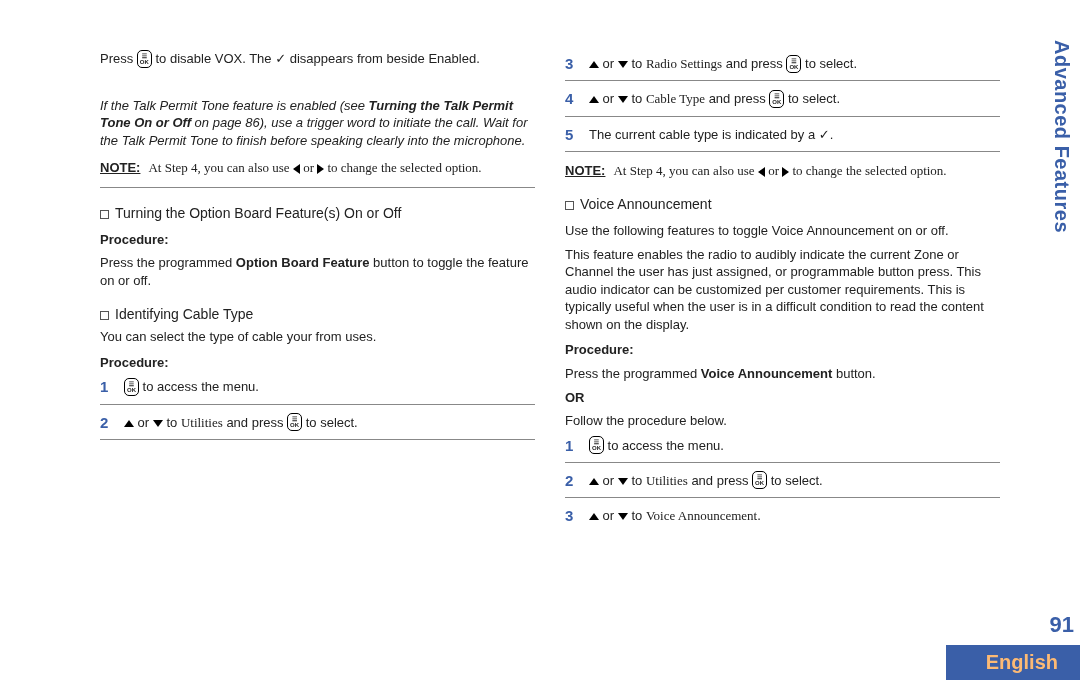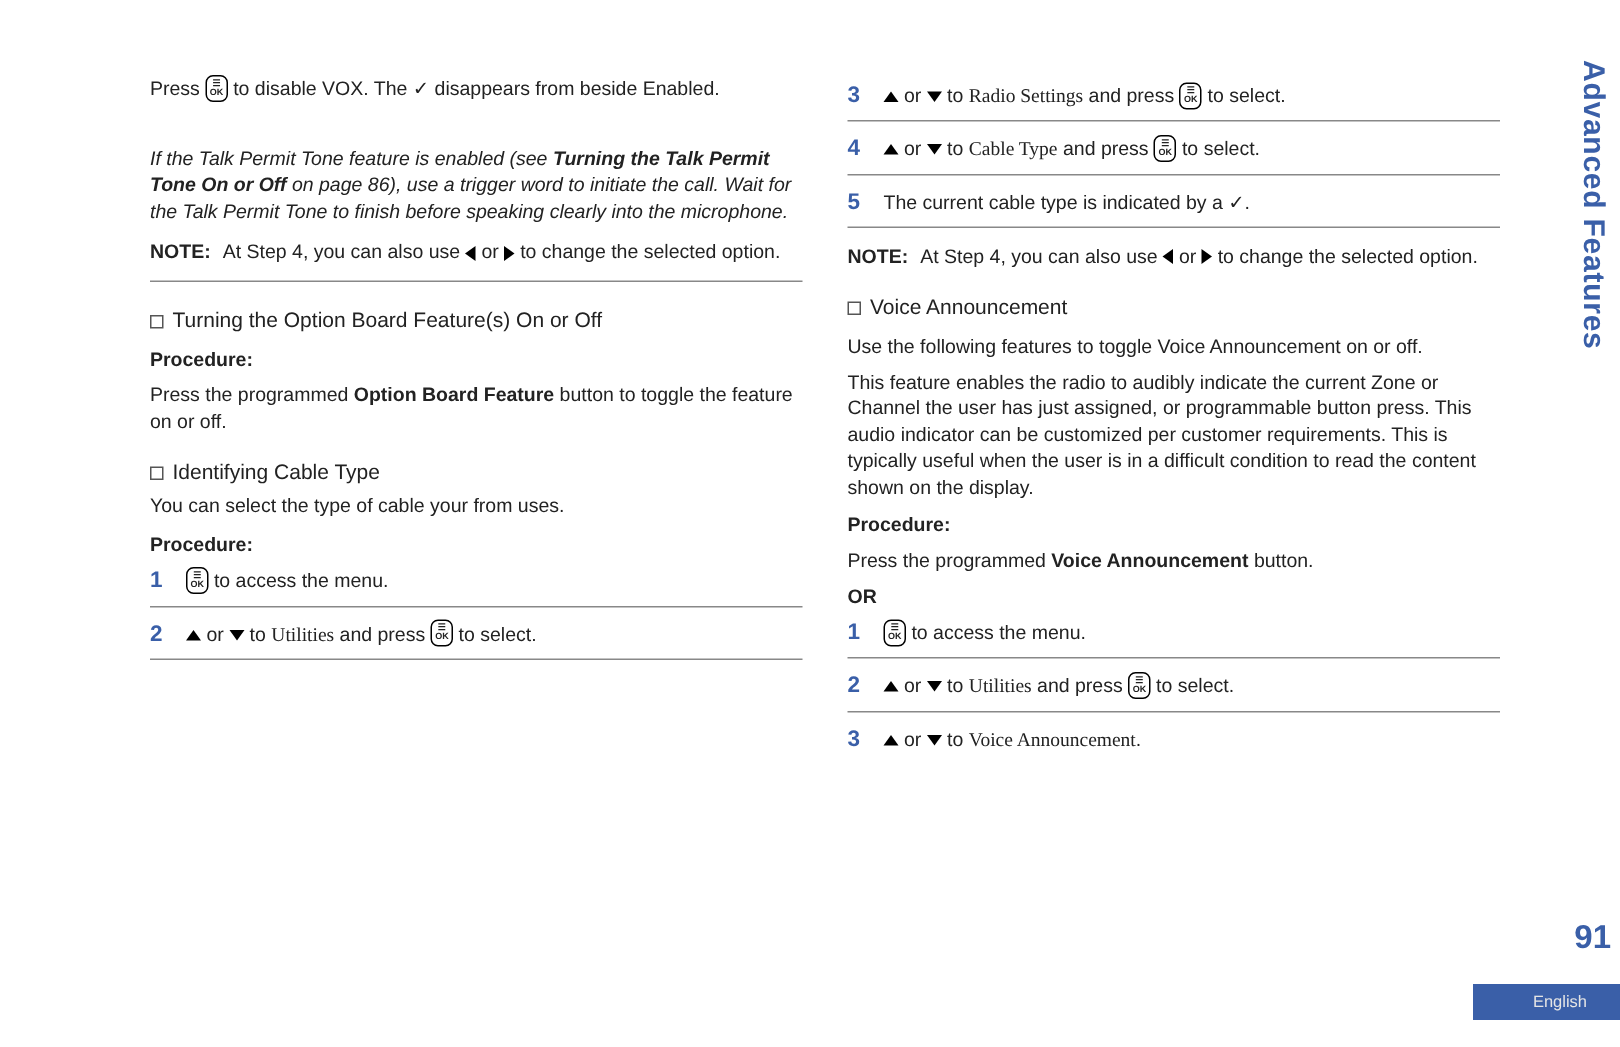--- a/index.html
+++ b/index.html
@@ -3,32 +3,32 @@
 <meta charset="utf-8">
 <style>
   * { margin:0; padding:0; box-sizing:border-box; }
   body { font-family: Arial, Helvetica, sans-serif; font-size:13px; color:#222; width:1080px; height:698px; position:relative; background:#fff; }
   .page { display:flex; padding:50px 64px 20px 100px; gap:30px; height:650px; }
   .col { width:435px; line-height:1.35; }
   .col p { margin-bottom:6px; }
   .sideTab { position:absolute; right:0; top:30px; width:36px; }
   .sideTitle { writing-mode:vertical-rl; font-size:20px; font-weight:bold; color:#3a5fa8; padding:10px 6px; letter-spacing:.5px;}
   .pageNum { position:absolute; right:6px; bottom:60px; font-size:22px; font-weight:bold; color:#3a5fa8; }
-  .langTab { position:absolute; right:0; bottom:18px; background:#3a5fa8; color:#e5e5e5; font-weight:normal; font-size:11px; padding:6px 22px 6px 40px; border-left:4px solid #fff; }
+  .langTab { position:absolute; right:0; bottom:18px; background:#3a5fa8; color:#fdba74; font-weight:bold; font-size:20px; padding:6px 22px 6px 40px; border-left:4px solid #fff; }
   .bold { font-weight:bold; }
   .italic { font-style:italic; }
   .mono { font-family:Liberation Serif, serif; }
   .heading { font-weight:normal; margin-top:16px; margin-bottom:4px; font-size:14px; }
   .stepRow { display:flex; gap:10px; margin:4px 0; align-items:flex-start; }
   .stepNum { color:#3a5fa8; font-weight:bold; font-size:15px; min-width:14px; }
   .stepBody { flex:1; padding-top:1px; }
   hr.sep { border:none; border-top:1px solid #888; margin:6px 0 8px 0; }
   .note { display:flex; gap:8px; margin:10px 0; }
-  .noteLbl { font-weight:bold; }
-  .noteBody { flex:1; }
+  .noteLbl { font-weight:bold;text-decoration:underline; }
+  .noteBody { flex:1;font-family:Liberation Serif, serif; }
 
   
   .ok-key { display:inline-block; border:1.5px solid #000; border-radius:5px; font-size:7px; line-height:7px;
             padding:2px 2px; font-weight:bold; vertical-align:middle; font-family:Arial; position:relative; top:-1px; text-align:center;}
   .ok-key::before{ content:"\2630\A OK"; white-space:pre; display:block; font-size:6px; line-height:6px;}
   .arr { display:inline-block; width:0; height:0; vertical-align:middle; }
   .arr.up { border-left:5px solid transparent; border-right:5px solid transparent; border-bottom:7px solid #000; }
   .arr.down { border-left:5px solid transparent; border-right:5px solid transparent; border-top:7px solid #000; }
   .arr.left { border-top:5px solid transparent; border-bottom:5px solid transparent; border-right:7px solid #000; }
   .arr.right{ border-top:5px solid transparent; border-bottom:5px solid transparent; border-left:7px solid #000; }
@@ -104,20 +104,21 @@
     </div>
 
     <div class="heading"><span class="mark"></span><span>Voice Announcement</span></div>
     <p style="margin-top:8px">Use the following features to toggle Voice Announcement on or off.</p>
     <p>This feature enables the radio to audibly indicate the current Zone or Channel the user has just assigned, or programmable button press. This audio indicator can be customized per customer requirements. This is typically useful when the user is in a difficult condition to read the content shown on the display.</p>
     <p class="bold" style="margin-top:8px">Procedure:</p>
     <p>
       <span>Press the programmed </span><span class="bold">Voice Announcement</span><span> button.</span>
     </p>
     <p class="bold">OR</p>
+    <p>Follow the procedure below.</p>
 
     <div class="stepRow">
       <span class="stepNum">1</span>
       <span class="stepBody"><span class="ok-key"></span><span> to access the menu.</span></span>
     </div>
     <hr class="sep">
     <div class="stepRow">
       <span class="stepNum">2</span>
       <span class="stepBody"><span class="arr up"></span><span> or </span><span class="arr down"></span><span> to </span><span class="mono">Utilities</span><span> and press </span><span class="ok-key"></span><span> to select.</span></span>
     </div>

